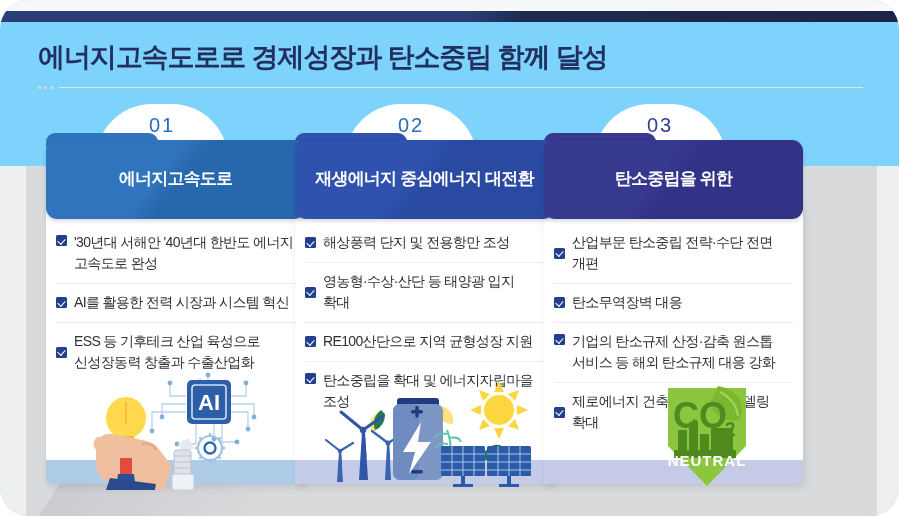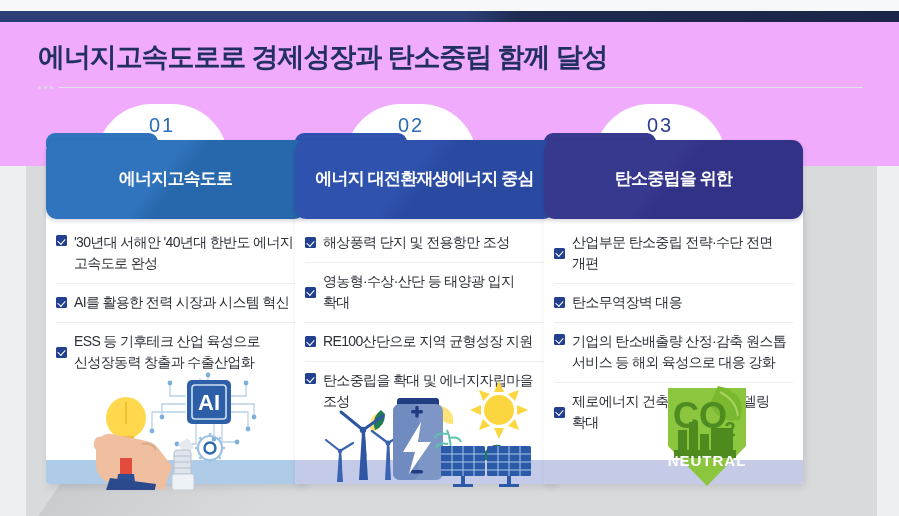--- a/index.html
+++ b/index.html
@@ -14,22 +14,23 @@
     font-family: "Liberation Sans", "DejaVu Sans", sans-serif;
     background: #ffffff;
     position: relative;
   }
 
   #slide {
     position: absolute;
     inset: 0;
     width: 899px;
     height: 516px;
-    background: #f0abfc;
+    background: #7dd3fc;
     overflow: hidden;
+    border-radius: 29px;
   }
 
   
   .topbar {
     position: absolute;
     left: 0; top: 11px;
     width: 899px; height: 11px;
     background: linear-gradient(90deg, #2b3f76 0%, #2b3f76 52%, #1e2a50 58%, #1b2547 100%);
   }
   .topbar-strip {
@@ -371,22 +372,22 @@
         <path d="M36 108 l46 6 -4 20 -48 -8 z" fill="#2b4a8e"></path>
         <path d="M68 74 q10 -2 14 6" fill="none" stroke="#d9a98c" stroke-width="2"></path>
       </svg>
     </div>
 
     <div class="col col-2">
       <div class="arch"></div>
       <div class="num">02</div>
       <div class="notch"></div>
       <div class="hdr">
+        <span>재생에너지 중심</span>
         <span>에너지 대전환</span>
-        <span>재생에너지 중심</span>
       </div>
       <div class="body">
         <div class="list">
           <div class="item center">
             <span class="chk"></span>
             <span class="itxt">해상풍력 단지 및 전용항만 조성</span>
           </div>
           <div class="item center">
             <span class="chk"></span>
             <span class="itxt">영농형·수상·산단 등 태양광 입지 확대</span>
@@ -510,21 +511,21 @@
           <div class="item center">
             <span class="chk"></span>
             <span class="itxt">산업부문 탄소중립 전략·수단 전면 개편</span>
           </div>
           <div class="item center">
             <span class="chk"></span>
             <span class="itxt">탄소무역장벽 대응</span>
           </div>
           <div class="item">
             <span class="chk"></span>
-            <span class="itxt">기업의 탄소배출량 산정·감축 원스톱 서비스 등 해외 육성으로 대응 강화</span>
+            <span class="itxt">기업의 탄소규제 산정·감축 원스톱 서비스 등 해외 탄소규제 대응 강화</span>
           </div>
           <div class="item center">
             <span class="chk"></span>
             <span class="itxt">제로에너지 건축물·그린 리모델링 확대</span>
           </div>
         </div>
         <div class="ground"></div>
       </div>
 
       <svg class="art art-3" viewBox="0 0 126 108">

